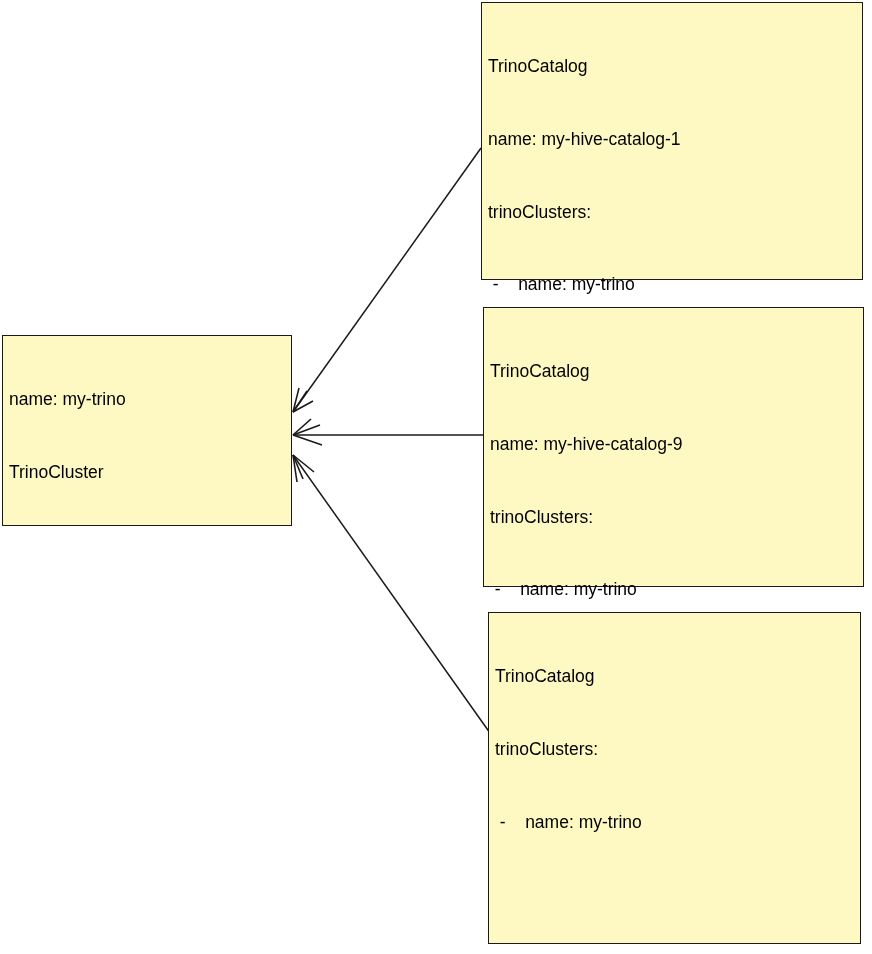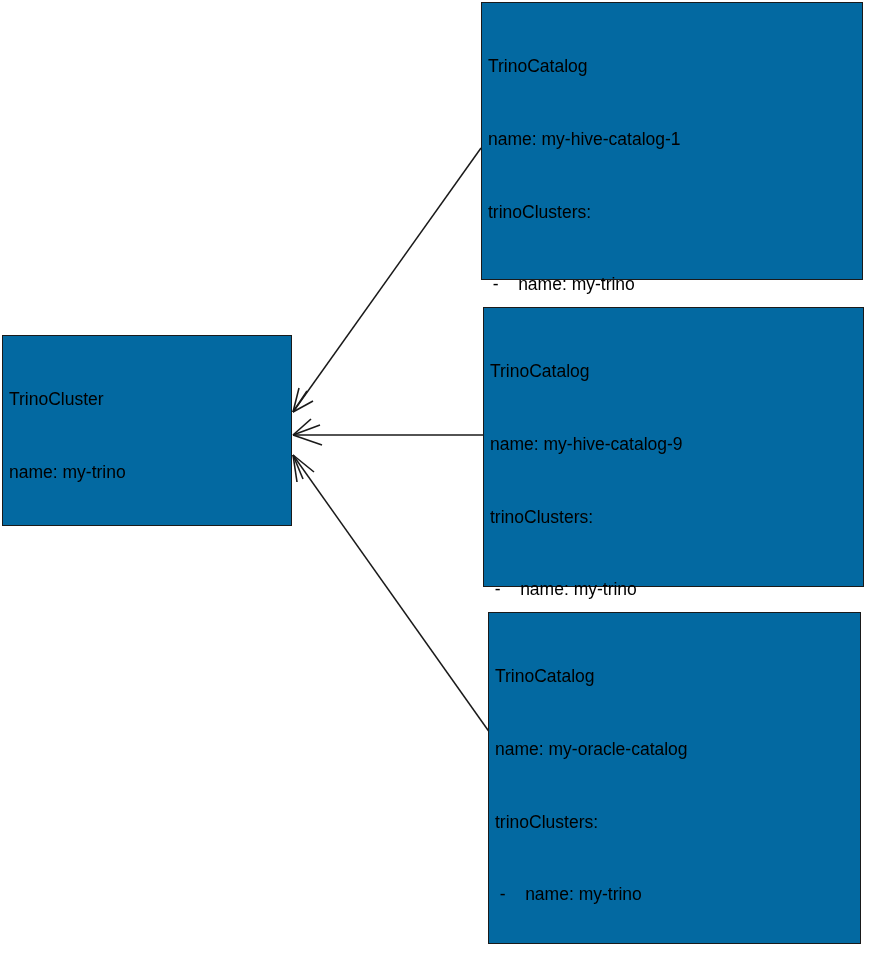--- a/index.html
+++ b/index.html
@@ -23,21 +23,21 @@
     left: 0;
     top: 0;
     width: 872px;
     height: 954px;
     pointer-events: none;
   }
   .node {
     position: absolute;
     box-sizing: border-box;
     border: 1.6px solid #1a1a1a;
-    background: #0369a1;
+    background: #fef9c3;
   }
   .node-text {
     position: absolute;
     left: 6px;
     top: 3px;
     right: 4px;
     font-size: 17.5px;
     line-height: 24.2px;
     white-space: pre;
     color: #000000;
@@ -101,22 +101,22 @@
 
     <g>
       <line x1="758" y1="818" x2="790" y2="853" stroke="#1a1a1a" stroke-width="1.5"></line>
       <line x1="790" y1="853" x2="767" y2="838" stroke="#1a1a1a" stroke-width="1.6"></line>
       <line x1="790" y1="853" x2="778" y2="830" stroke="#1a1a1a" stroke-width="1.6"></line>
     </g>
   </svg>
 
   <div class="node" id="trino-cluster">
     <div class="node-text">
+      <span class="ln">name: my-trino</span>
       <span class="ln">TrinoCluster</span>
-      <span class="ln">name: my-trino</span>
     </div>
   </div>
 
   <div class="node" id="catalog-hive-1">
     <div class="node-text">
       <span class="ln">TrinoCatalog</span>
       <span class="ln">name: my-hive-catalog-1</span>
       <span class="ln">trinoClusters:</span>
       <span class="ln"> -    name: my-trino</span>
       <span class="ln">hive:</span>
@@ -136,21 +136,20 @@
       <span class="ln">hive:</span>
       <span class="ln">   hdfs:</span>
       <span class="ln">      # TBD</span>
       <span class="ln">   metastore: # whatever</span>
     </div>
   </div>
 
   <div class="node" id="catalog-oracle">
     <div class="node-text">
       <span class="ln">TrinoCatalog</span>
-      <span class="ln">name: my-oracle-catalog</span>
       <span class="ln">trinoClusters:</span>
       <span class="ln"> -    name: my-trino</span>
       
       
       
     </div>
 
   </div>
 
 </div>

